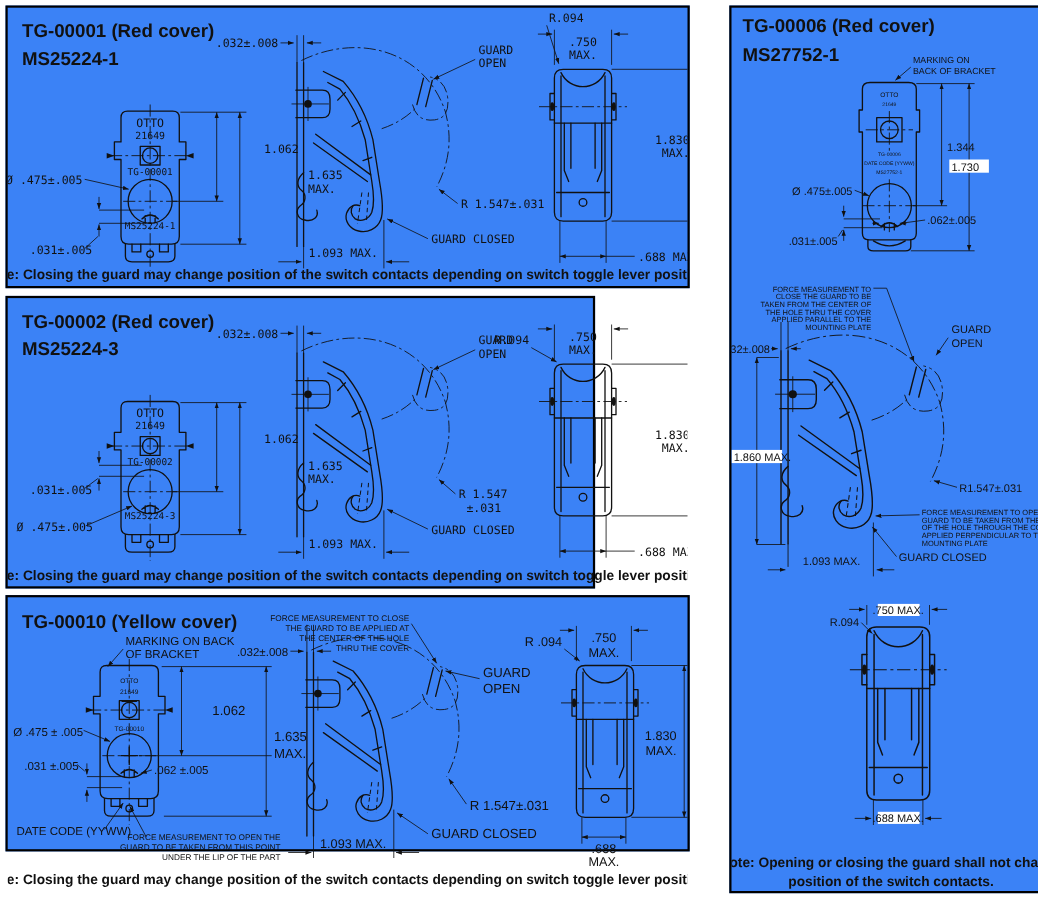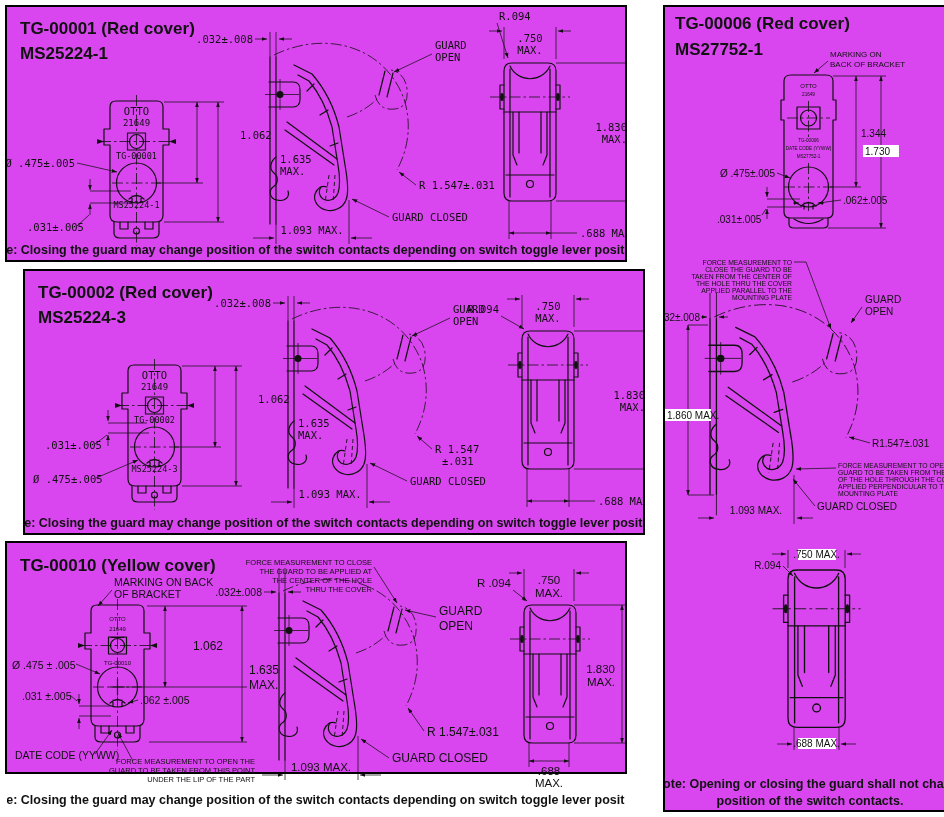--- a/index.html
+++ b/index.html
@@ -1,17 +1,17 @@
 <!DOCTYPE html>
 <html><head>
 <meta charset="utf-8">
 <style>
   html,body{margin:0;padding:0;background:#fff}
   #page{position:relative;width:944px;height:817px;background:#fff;font-family:"Liberation Sans",sans-serif;color:#111;overflow:hidden}
-  .panel{position:absolute;background:#d946ef;border:2px solid #000;box-sizing:border-box}
+  .panel{position:absolute;background:#3b82f6;border:2px solid #000;box-sizing:border-box}
   svg{display:block}
   .ln{fill:none;stroke:#111;stroke-width:1.2;stroke-linejoin:round;stroke-linecap:round}
   .tn{fill:none;stroke:#111;stroke-width:.75;stroke-linejoin:round}
   .cl{fill:none;stroke:#111;stroke-width:.8;stroke-dasharray:11 3 2.5 3}
   .hid{fill:none;stroke:#111;stroke-width:.9;stroke-dasharray:4 3}
   .fl{fill:#111;stroke:none}
   text{fill:#111}
   .tt{font:bold 17px "Liberation Sans",sans-serif}
   .note{font:bold 12.5px "Liberation Sans",sans-serif}
   .mono{font-family:"DejaVu Sans Mono",monospace;font-size:10.5px}
@@ -141,21 +141,21 @@
         <text class="mono end" x="620" y="136">MAX.</text>
         <path class="tn" d="M502,194 V232 M544,194 V232 M544,226 H570"></path>
         <line class="tn" x1="502" y1="226" x2="544" y2="226" marker-start="url(#arr)" marker-end="url(#arr)"></line>
         <text class="mono" x="573" y="230">.688 MAX.</text>
       </g>
 
       <text class="note mid" x="309" y="247">Note: Closing the guard may change position of the switch contacts depending on switch toggle lever position.</text>
     </svg>
   </div>
 
-  <div class="panel" style="left:23px;top:269px;width:622px;height:266px">
+  <div class="panel" style="left:5px;top:269px;width:536px;height:266px">
     <svg width="618" height="262" viewBox="0 0 618 262">
       <text class="tt" x="13" y="27">TG-00002 (Red cover)</text>
       <text class="tt" x="13" y="52">MS25224-3</text>
 
       <g>
         <use href="#frontbracket" x="103" y="94"></use>
         <text class="mono mid" x="129.5" y="108">OTTO</text>
         <text class="m9 mid" x="129.5" y="119">21649</text>
         <text class="m85 mid" x="129.5" y="152">TG-00002</text>
         <text class="m85 mid" x="129.5" y="201">MS25224-3</text>

